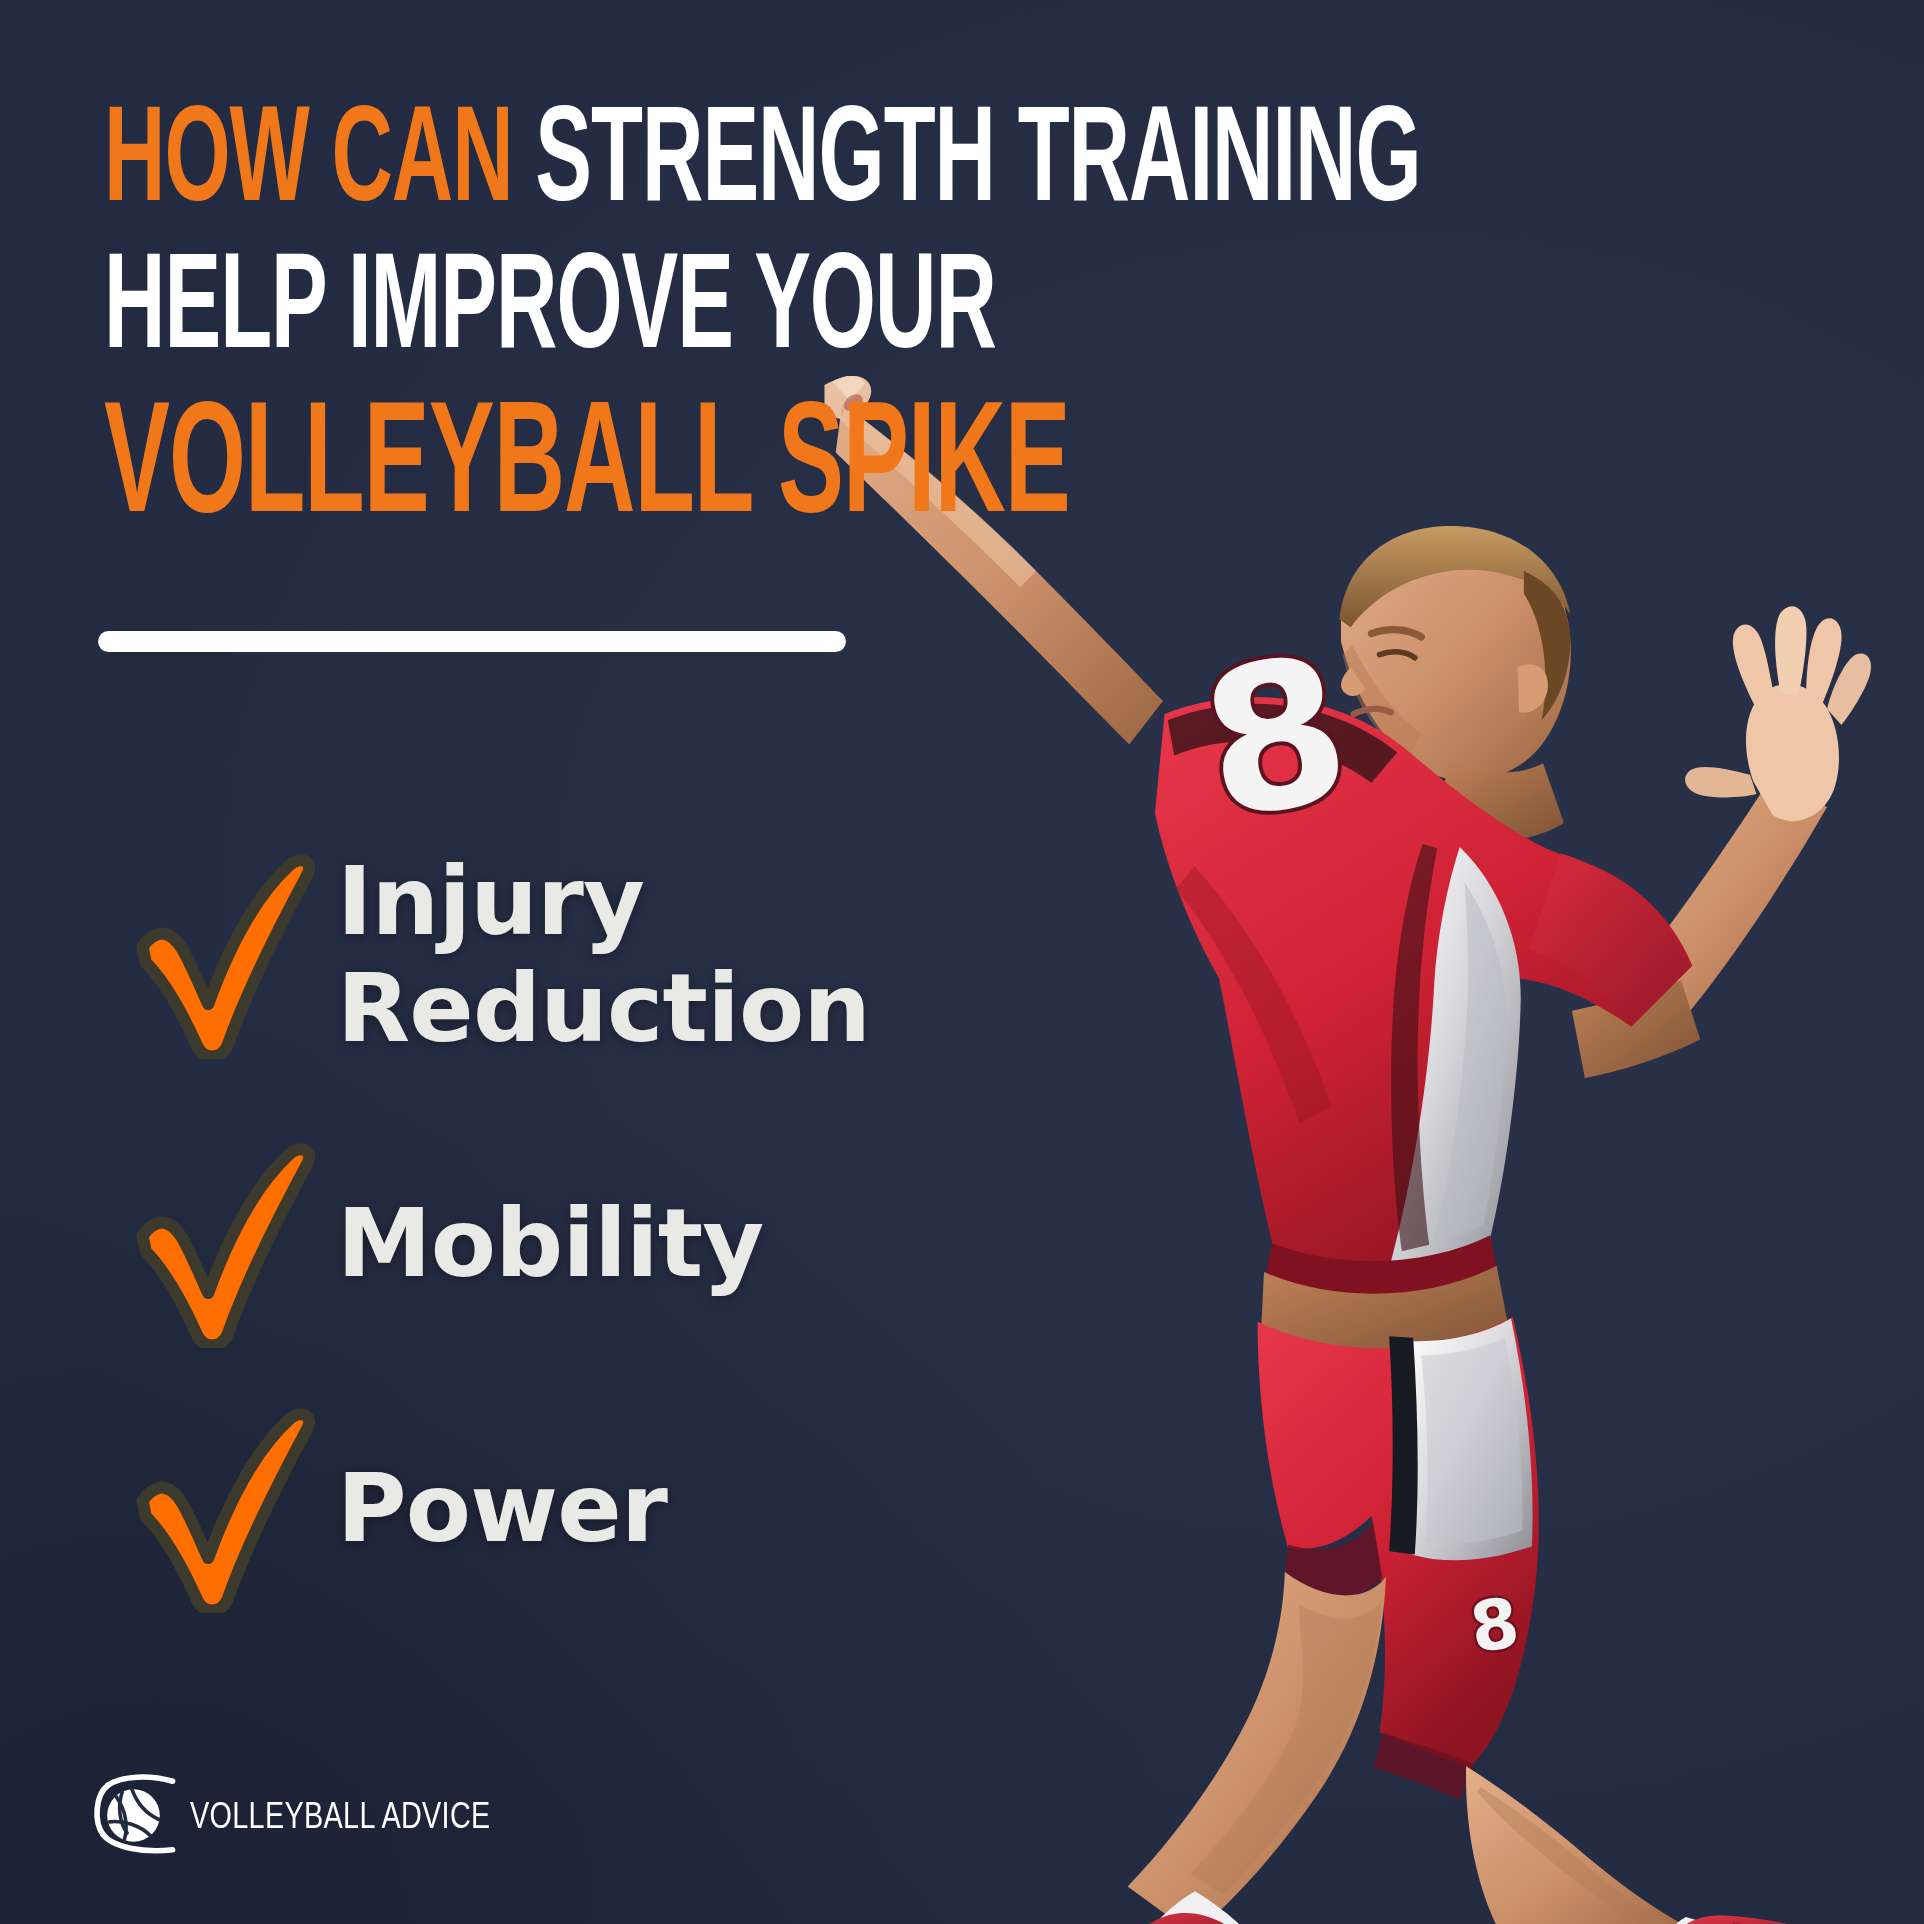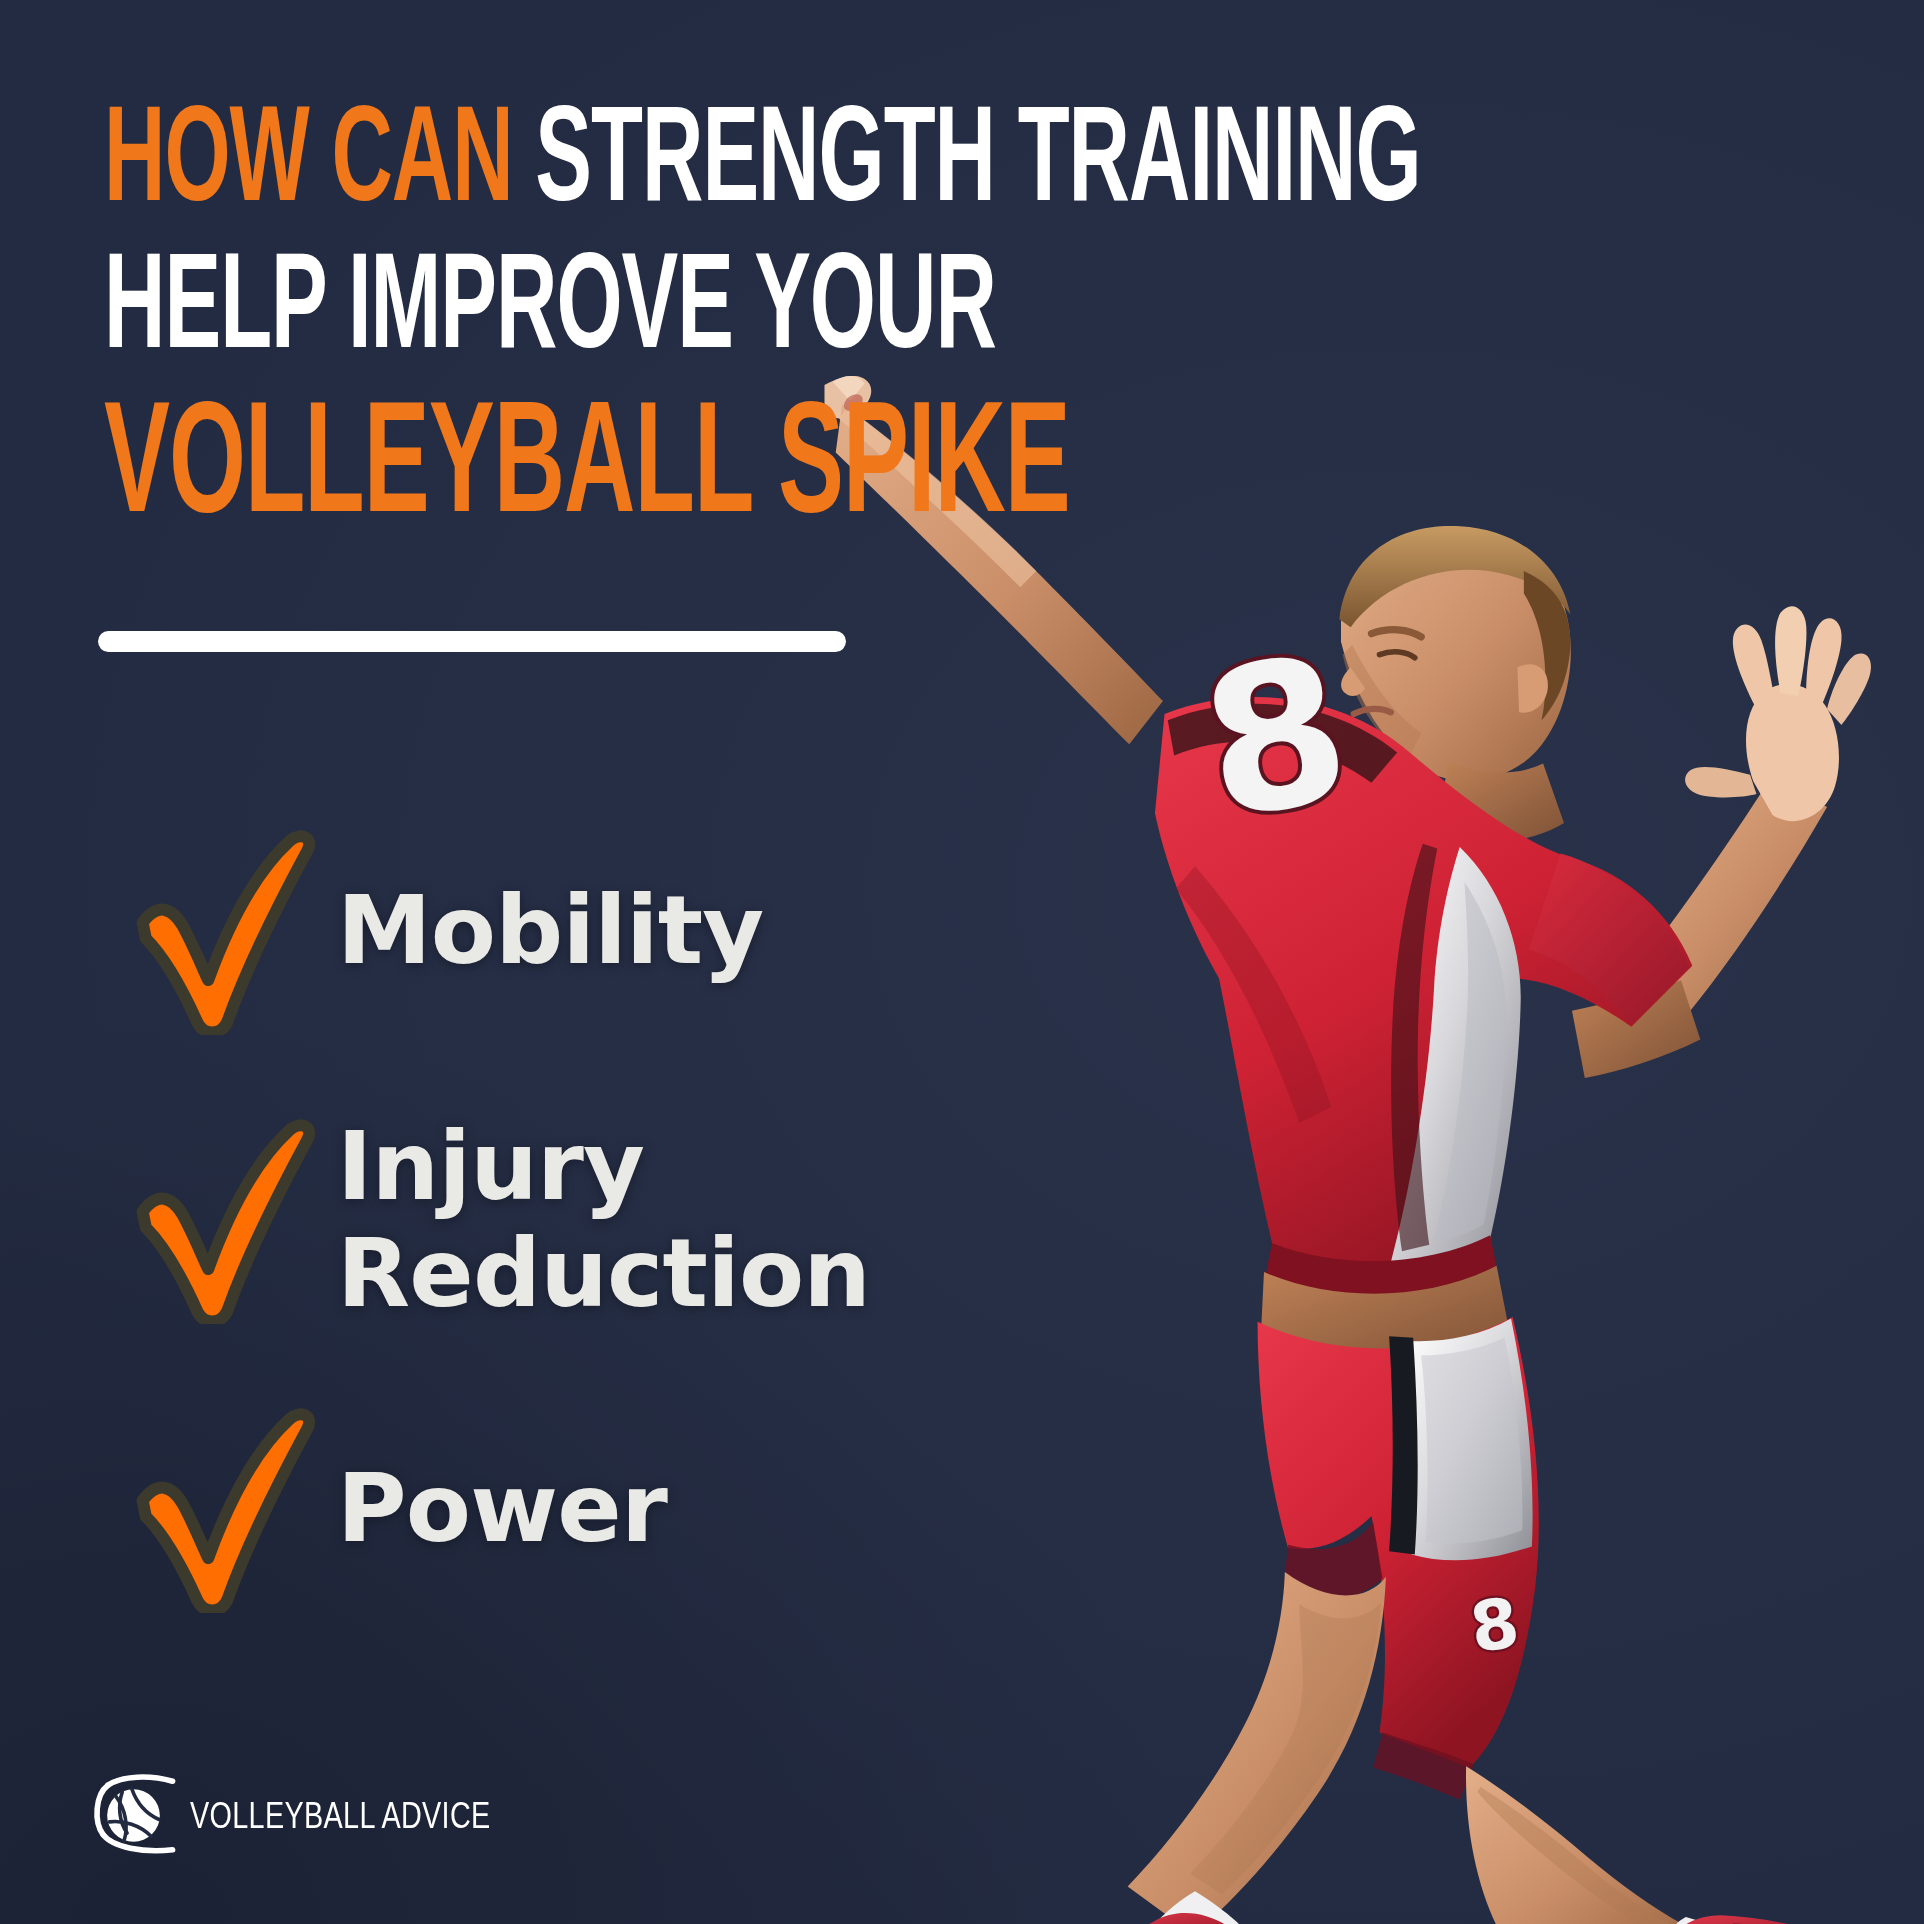--- a/index.html
+++ b/index.html
@@ -309,32 +309,20 @@
 
     <span class="hl-line hl2 c-white"><span class="scaler">HELP IMPROVE YOUR</span></span>
 
     <span class="hl-line hl3 c-orange"><span class="scaler">VOLLEYBALL SPIKE</span></span>
   </div>
 
   <div class="divider"></div>
 
   <div class="benefits">
 
-    <div class="benefit">
-      <div class="check-wrap">
-        <svg width="192" height="209" viewBox="0 0 240 260" xmlns="http://www.w3.org/2000/svg" aria-hidden="true">
-          <path d="M 12 120 C 30 96 48 100 62 124 C 74 146 84 170 94 192
-                   C 118 126 150 60 196 18 C 210 6 226 14 218 30
-                   C 178 104 140 182 118 244 C 110 262 88 262 80 244
-                   C 62 204 40 164 16 140 Z" fill="#FF6E00" stroke="#3C3A2C" stroke-width="15" stroke-linejoin="round"></path>
-        </svg>
-      </div>
-      <div class="benefit-label">Mobility</div>
-    </div>
-
     <div class="benefit b1">
       <div class="check-wrap">
         <svg width="192" height="209" viewBox="0 0 240 260" xmlns="http://www.w3.org/2000/svg" aria-hidden="true">
           <path d="M 12 120 C 30 96 48 100 62 124 C 74 146 84 170 94 192
                    C 118 126 150 60 196 18 C 210 6 226 14 218 30
                    C 178 104 140 182 118 244 C 110 262 88 262 80 244
                    C 62 204 40 164 16 140 Z" fill="#FF6E00" stroke="#3C3A2C" stroke-width="15" stroke-linejoin="round"></path>
         </svg>
       </div>
       <div class="benefit-label">
@@ -344,20 +332,32 @@
 
     <div class="benefit">
       <div class="check-wrap">
         <svg width="192" height="209" viewBox="0 0 240 260" xmlns="http://www.w3.org/2000/svg" aria-hidden="true">
           <path d="M 12 120 C 30 96 48 100 62 124 C 74 146 84 170 94 192
                    C 118 126 150 60 196 18 C 210 6 226 14 218 30
                    C 178 104 140 182 118 244 C 110 262 88 262 80 244
                    C 62 204 40 164 16 140 Z" fill="#FF6E00" stroke="#3C3A2C" stroke-width="15" stroke-linejoin="round"></path>
         </svg>
       </div>
+      <div class="benefit-label">Mobility</div>
+    </div>
+
+    <div class="benefit">
+      <div class="check-wrap">
+        <svg width="192" height="209" viewBox="0 0 240 260" xmlns="http://www.w3.org/2000/svg" aria-hidden="true">
+          <path d="M 12 120 C 30 96 48 100 62 124 C 74 146 84 170 94 192
+                   C 118 126 150 60 196 18 C 210 6 226 14 218 30
+                   C 178 104 140 182 118 244 C 110 262 88 262 80 244
+                   C 62 204 40 164 16 140 Z" fill="#FF6E00" stroke="#3C3A2C" stroke-width="15" stroke-linejoin="round"></path>
+        </svg>
+      </div>
       <div class="benefit-label">Power</div>
     </div>
 
   </div>
 
   <div class="logo">
     <div class="logo-mark">
       <svg width="87" height="83" viewBox="0 0 108 104" xmlns="http://www.w3.org/2000/svg" aria-hidden="true">
 
         <path d="M 103 9 C 74 1 40 2 22 14" stroke="#FFFFFF" stroke-width="7" fill="none" stroke-linecap="round"></path>

